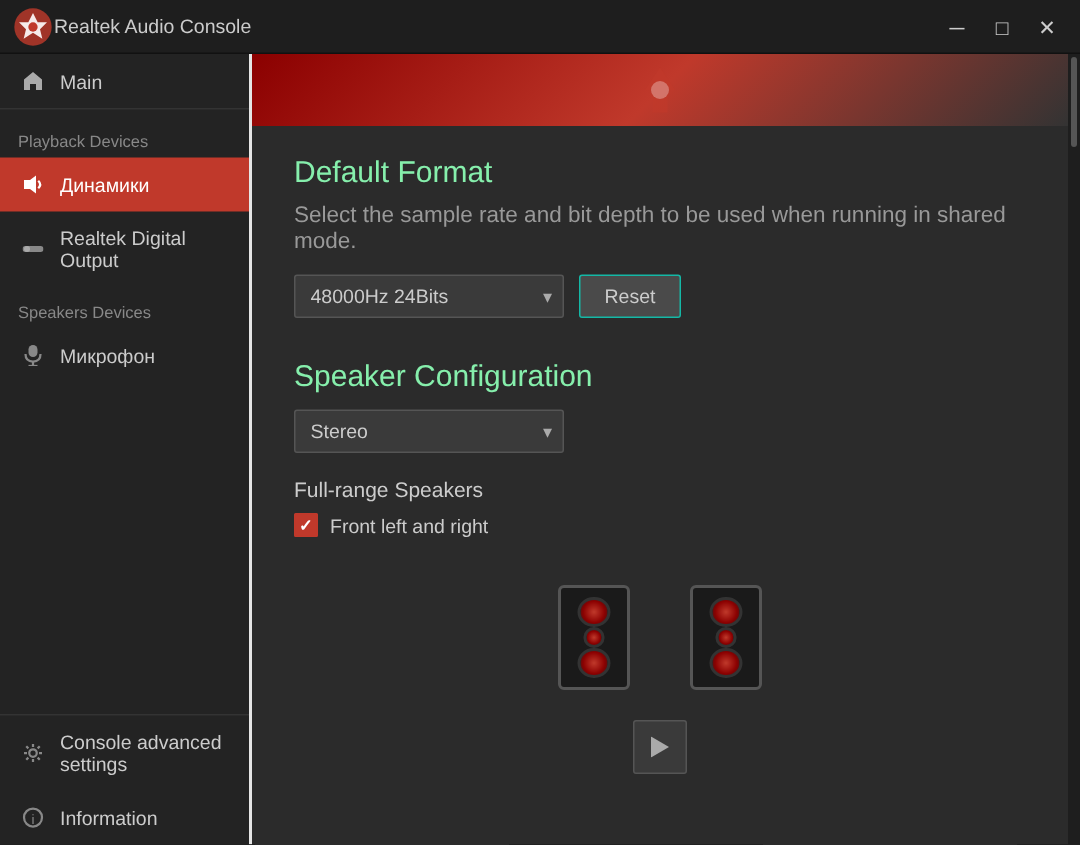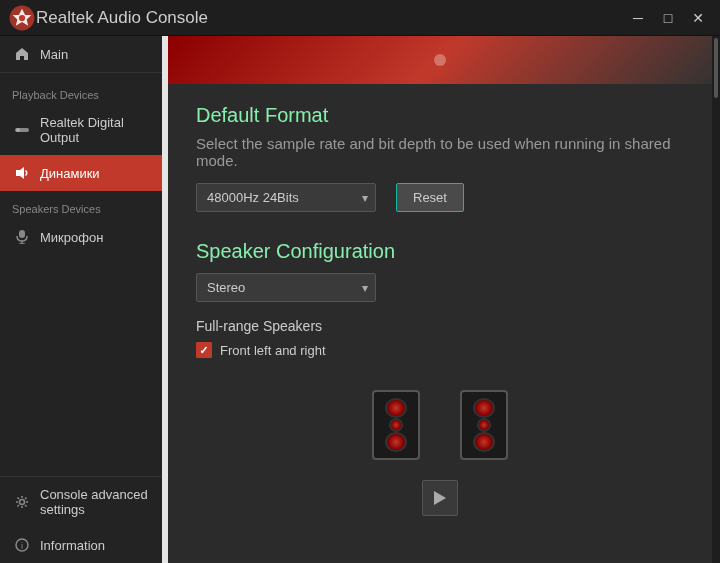--- a/index.html
+++ b/index.html
@@ -19,21 +19,21 @@
       background: #1e1e1e;
       height: 36px;
       display: flex;
       align-items: center;
       padding: 0 8px;
       border-bottom: 1px solid #111;
       flex-shrink: 0;
     }
     .titlebar-title {
       flex: 1;
-      font-size: 17px;
+      font-size: 13px;
       color: #ccc;
     }
     .titlebar-controls {
       display: flex;
       gap: 2px;
     }
     .titlebar-btn {
       width: 28px;
       height: 28px;
       background: transparent;
@@ -53,21 +53,21 @@
       overflow: hidden;
     }
 
     
     .sidebar {
       width: 168px;
       background: #232323;
       display: flex;
       flex-direction: column;
       flex-shrink: 0;
-      border-right: 6px solid #e5e5e5;
+      border-right: 2px solid #e5e5e5;
     }
     .sidebar-section-label {
       font-size: 11px;
       color: #888;
       padding: 12px 12px 4px 12px;
       text-transform: none;
     }
     .sidebar-item {
       display: flex;
       align-items: center;
@@ -136,21 +136,21 @@
     .section-desc {
       font-size: 15px;
       color: #999;
       margin-bottom: 14px;
     }
 
     
     .format-row {
       display: flex;
       align-items: center;
-      gap: 20px;
+      gap: 10px;
       margin-bottom: 28px;
       margin-top: 10px;
     }
 
     .select-box {
       background: #3a3a3a;
       border: 1px solid #555;
       color: #ccc;
       padding: 6px 28px 6px 10px;
       font-size: 13px;
@@ -310,38 +310,38 @@
       <span class="sidebar-icon">
         <svg width="14" height="14" viewBox="0 0 14 14" fill="none">
           <path d="M7 1L1 6v7h4v-4h4v4h4V6L7 1z" fill="#aaa"></path>
         </svg>
       </span>
       <span>Main</span>
     </div>
 
     <div class="sidebar-section-label">Playback Devices</div>
 
+    <div class="sidebar-item active">
+      <span class="sidebar-icon">
+        <svg width="14" height="14" viewBox="0 0 14 14">
+          <polygon points="1,4 5,4 9,1 9,13 5,10 1,10" fill="white"></polygon>
+          <path d="M10.5 4.5 Q13 7 10.5 9.5" stroke="white" stroke-width="1.5" fill="none"></path>
+        </svg>
+      </span>
+      <span>Динамики</span>
+    </div>
+
     <div class="sidebar-item">
       <span class="sidebar-icon">
         <svg width="14" height="10" viewBox="0 0 14 10">
           <rect x="0" y="3" width="14" height="4" rx="2" fill="#888"></rect>
           <circle cx="3" cy="5" r="2" fill="#aaa"></circle>
         </svg>
       </span>
       <span>Realtek Digital Output</span>
-    </div>
-
-    <div class="sidebar-item active">
-      <span class="sidebar-icon">
-        <svg width="14" height="14" viewBox="0 0 14 14">
-          <polygon points="1,4 5,4 9,1 9,13 5,10 1,10" fill="white"></polygon>
-          <path d="M10.5 4.5 Q13 7 10.5 9.5" stroke="white" stroke-width="1.5" fill="none"></path>
-        </svg>
-      </span>
-      <span>Динамики</span>
     </div>
 
     <div class="sidebar-section-label">Speakers Devices</div>
 
     <div class="sidebar-item">
       <span class="sidebar-icon">
         <svg width="12" height="14" viewBox="0 0 12 14">
           <rect x="3" y="0" width="6" height="8" rx="3" fill="#888"></rect>
           <path d="M1 6 Q1 11 6 11 Q11 11 11 6" stroke="#888" stroke-width="1.5" fill="none"></path>
           <line x1="6" y1="11" x2="6" y2="14" stroke="#888" stroke-width="1.5"></line>

